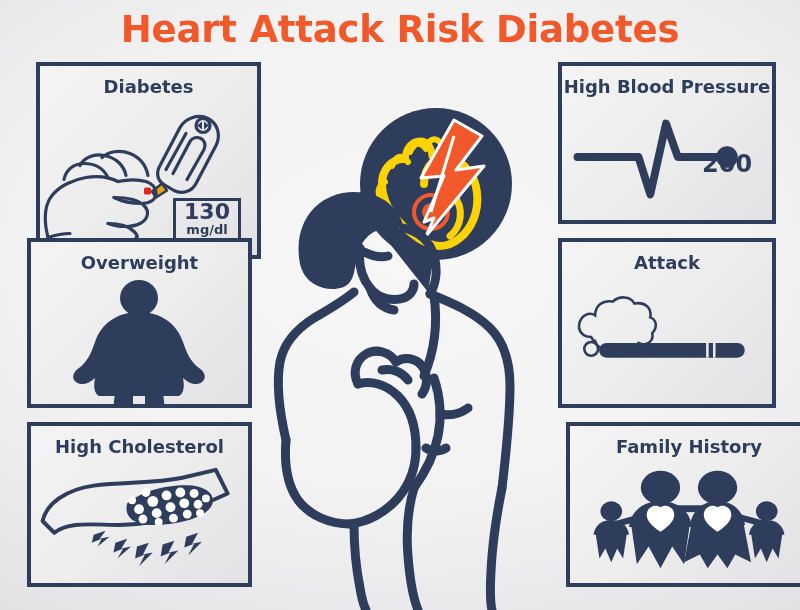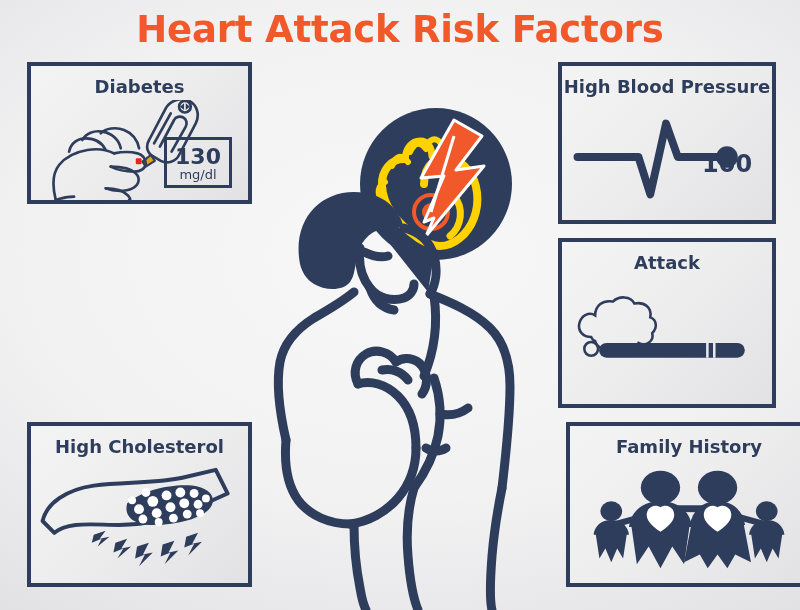--- a/index.html
+++ b/index.html
@@ -50,46 +50,46 @@
   .panel-art {
     position: absolute;
     left: 0;
     top: 34px;
     width: 100%;
     bottom: 0;
   }
   .panel-art svg { display: block; width: 100%; height: 100%; }
 
   
-  #p-diabetes       { left: 27px;  top: 62px;  width: 225px; height: 142px; }
+  #p-diabetes       { left: 36px;  top: 62px;  width: 225px; height: 197px; }
   #p-overweight     { left: 27px;  top: 238px; width: 225px; height: 170px; }
   #p-cholesterol    { left: 27px;  top: 422px; width: 225px; height: 165px; padding-left: 29px; }
   #p-bloodpressure  { left: 558px; top: 62px;  width: 218px; height: 162px; }
   #p-smoking        { left: 558px; top: 238px; width: 218px; height: 170px; }
   #p-family         { left: 558px; top: 422px; width: 246px; height: 165px; margin-left: 8px; }
 
   
   #center-art {
     position: absolute;
     left: 258px;
     top: 96px;
     width: 300px;
     height: 514px;
   }
   #center-art svg { display: block; width: 100%; height: 100%; }
 
   .badge-text-big { font-size: 22px; font-weight: bold; }
-  .badge-text-small { font-size: 13px; font-weight: normal; }
+  .badge-text-small { font-size: 13px; font-weight: bold; }
 </style>
 </head>
 <body>
 
 <div id="poster">
 
-  <div class="title">Heart Attack Risk Factors</div>
+  <div class="title">Heart Attack Risk Diabetes</div>
 
   <div id="center-art">
     <svg viewBox="0 0 300 514" xmlns="http://www.w3.org/2000/svg">
       <defs>
         <clipPath id="bubbleClip">
             <circle cx="178" cy="88" r="76"></circle>
           </clipPath>
       </defs>
 
       <path d="M132 148 L182 120 L170 196 Z" fill="#2e3d5c"></path>
@@ -189,26 +189,45 @@
           <path d="M74 80 C86 80 98 82 104 88 C110 94 108 102 100 106
                    C92 110 78 110 68 106"></path>
           <path d="M68 106 C78 106 88 108 94 114 C98 118 98 120 96 120"></path>
           <path d="M8 120 C14 118 22 116 30 116"></path>
         </g>
 
         <rect x="104" y="70" width="7" height="7" rx="1.5" fill="#e8251c"></rect>
       </svg>
     </div>
 
-    <div style="position:absolute; right:16px; bottom:12px; border:3px solid #2e3d5c; padding:6px 8px 4px 8px; text-align:center; line-height:1; color:#2e3d5c;">
+    <div style="position:absolute; right:16px; bottom:12px; border:3px solid #2e3d5c; padding:0 8px 4px 8px; text-align:center; line-height:1; color:#2e3d5c;">
       <div class="badge-text-big">130</div>
       <div class="badge-text-small">mg/dl</div>
     </div>
   </div>
 
+  <div class="panel" id="p-overweight">
+    <div class="panel-title">Overweight</div>
+    <div class="panel-art">
+      <svg viewBox="0 0 217 128" xmlns="http://www.w3.org/2000/svg">
+        <g fill="#2e3d5c">
+          <ellipse cx="108" cy="22" rx="19" ry="18"></ellipse>
+          <path d="M108 36 C86 36 70 48 64 66 C60 78 56 86 48 92
+                   C42 96 40 102 45 106 C50 110 58 108 64 102
+                   C62 112 64 118 68 120 L148 120 C152 118 154 112 152 102
+                   C158 108 166 110 171 106 C176 102 174 96 168 92
+                   C160 86 156 78 152 66 C146 48 130 36 108 36 Z"></path>
+          <path d="M86 112 C82 122 82 134 84 142 C86 150 92 152 96 150
+                   C100 148 102 142 102 134 L102 114 Z"></path>
+          <path d="M130 112 C134 122 134 134 132 142 C130 150 124 152 120 150
+                   C116 148 114 142 114 134 L114 114 Z"></path>
+        </g>
+      </svg>
+    </div>
+  </div>
 
   <div class="panel" id="p-cholesterol">
     <div class="panel-title">High Cholesterol</div>
     <div class="panel-art">
       <svg viewBox="0 0 217 125" xmlns="http://www.w3.org/2000/svg">
 
         <path d="M10 62 C14 44 34 30 62 26 C92 22 124 24 152 18 L186 10
                  L198 34 L176 44 C148 58 120 66 88 66 C62 66 36 62 22 74
                  L10 62 Z" fill="none" stroke="#2e3d5c" stroke-width="4" stroke-linejoin="round"></path>
 
@@ -247,21 +266,21 @@
   </div>
 
   <div class="panel" id="p-bloodpressure">
     <div class="panel-title">High Blood Pressure</div>
     <div class="panel-art">
       <svg viewBox="0 0 210 122" xmlns="http://www.w3.org/2000/svg">
         <path d="M14 58 L66 58 L76 58 L88 96 L104 24 L116 58 L164 58" fill="none" stroke="#2e3d5c" stroke-width="8" stroke-linecap="round" stroke-linejoin="round"></path>
         <circle cx="166" cy="58" r="11" fill="#2e3d5c"></circle>
       </svg>
     </div>
-    <div style="position:absolute; left:140px; top:84px; font-size:24px; font-weight:bold; color:#2e3d5c;">100</div>
+    <div style="position:absolute; left:140px; top:84px; font-size:24px; font-weight:bold; color:#2e3d5c;">200</div>
   </div>
 
   <div class="panel" id="p-smoking">
     <div class="panel-title">Attack</div>
     <div class="panel-art">
       <svg viewBox="0 0 210 130" xmlns="http://www.w3.org/2000/svg">
 
         <g fill="none" stroke="#2e3d5c" stroke-width="2.6">
           <path d="M28 62 C20 62 14 56 16 48 C18 40 26 36 32 40
                    C32 30 40 24 50 26 C56 20 68 20 72 28

